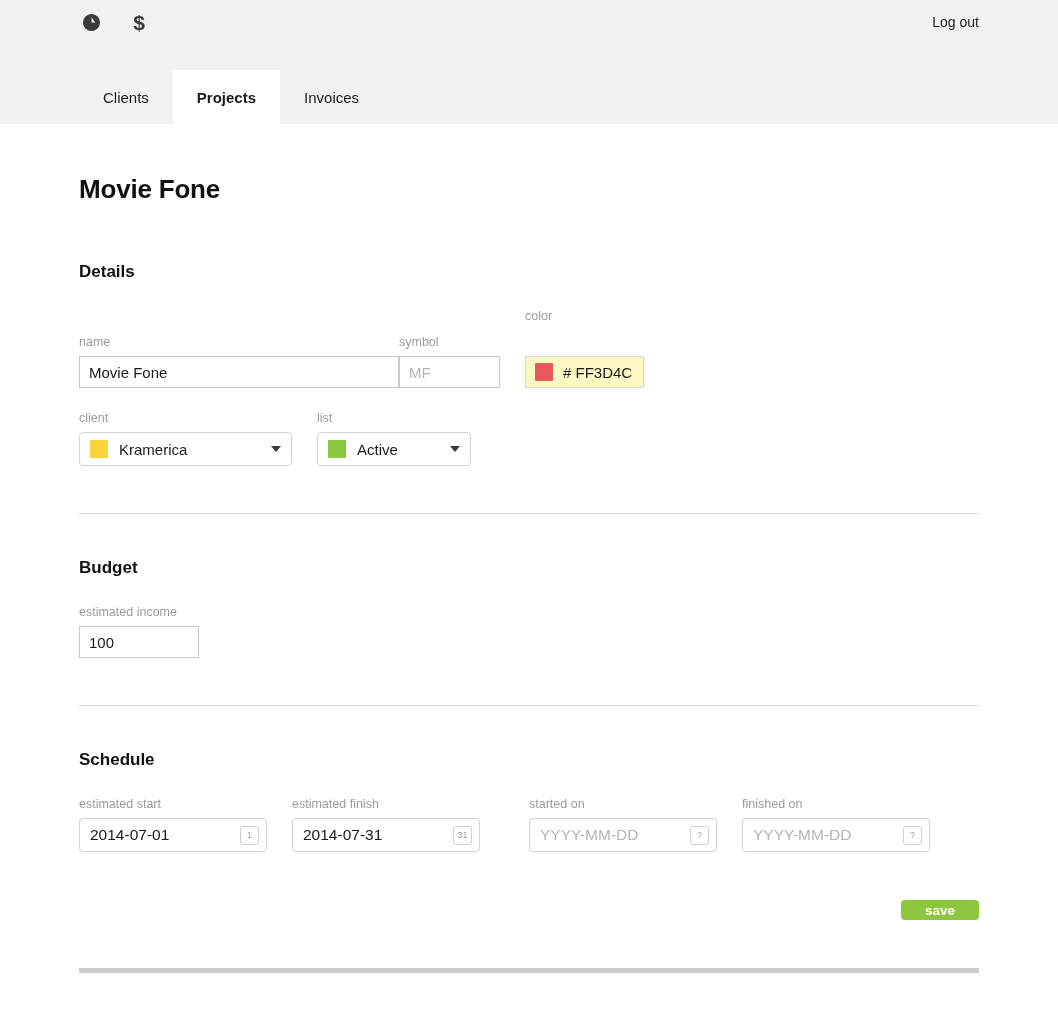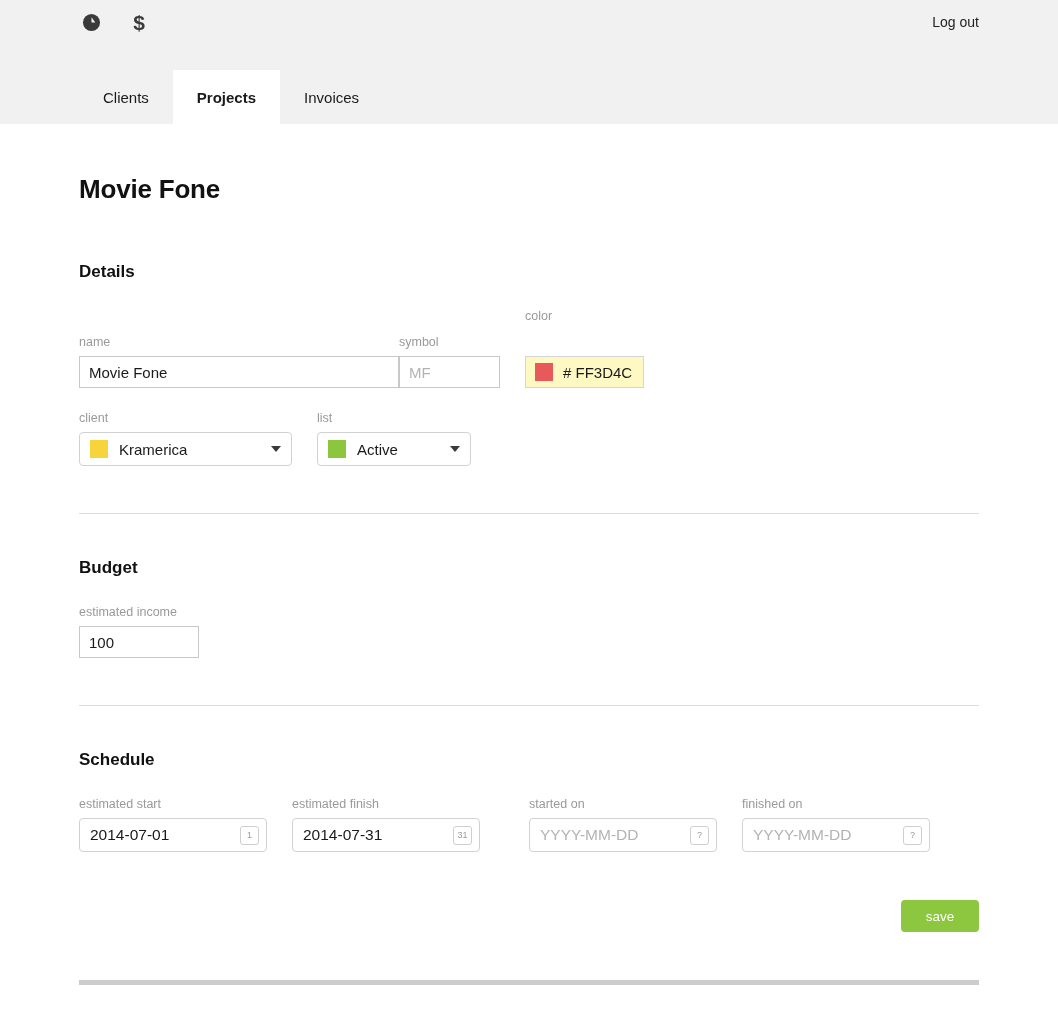--- a/index.html
+++ b/index.html
@@ -211,28 +211,28 @@
     flex: none;
   }
 
   .save-row {
     display: flex;
     justify-content: flex-end;
     padding-top: 48px;
   }
   .save-button {
     width: 78px;
-    height: 32px;
+    height: 20px;
     background: #8dc63f;
     border: none;
     border-radius: 4px;
     color: #fff;
     font-family: "Liberation Sans", sans-serif;
     font-size: 13.5px;
-    font-weight: normal;
+    font-weight: bold;
     cursor: pointer;
   }
 
   .footer-bar {
     height: 5px;
     background: #cccccc;
     margin-top: 48px;
   }
 </style>
 </head>

